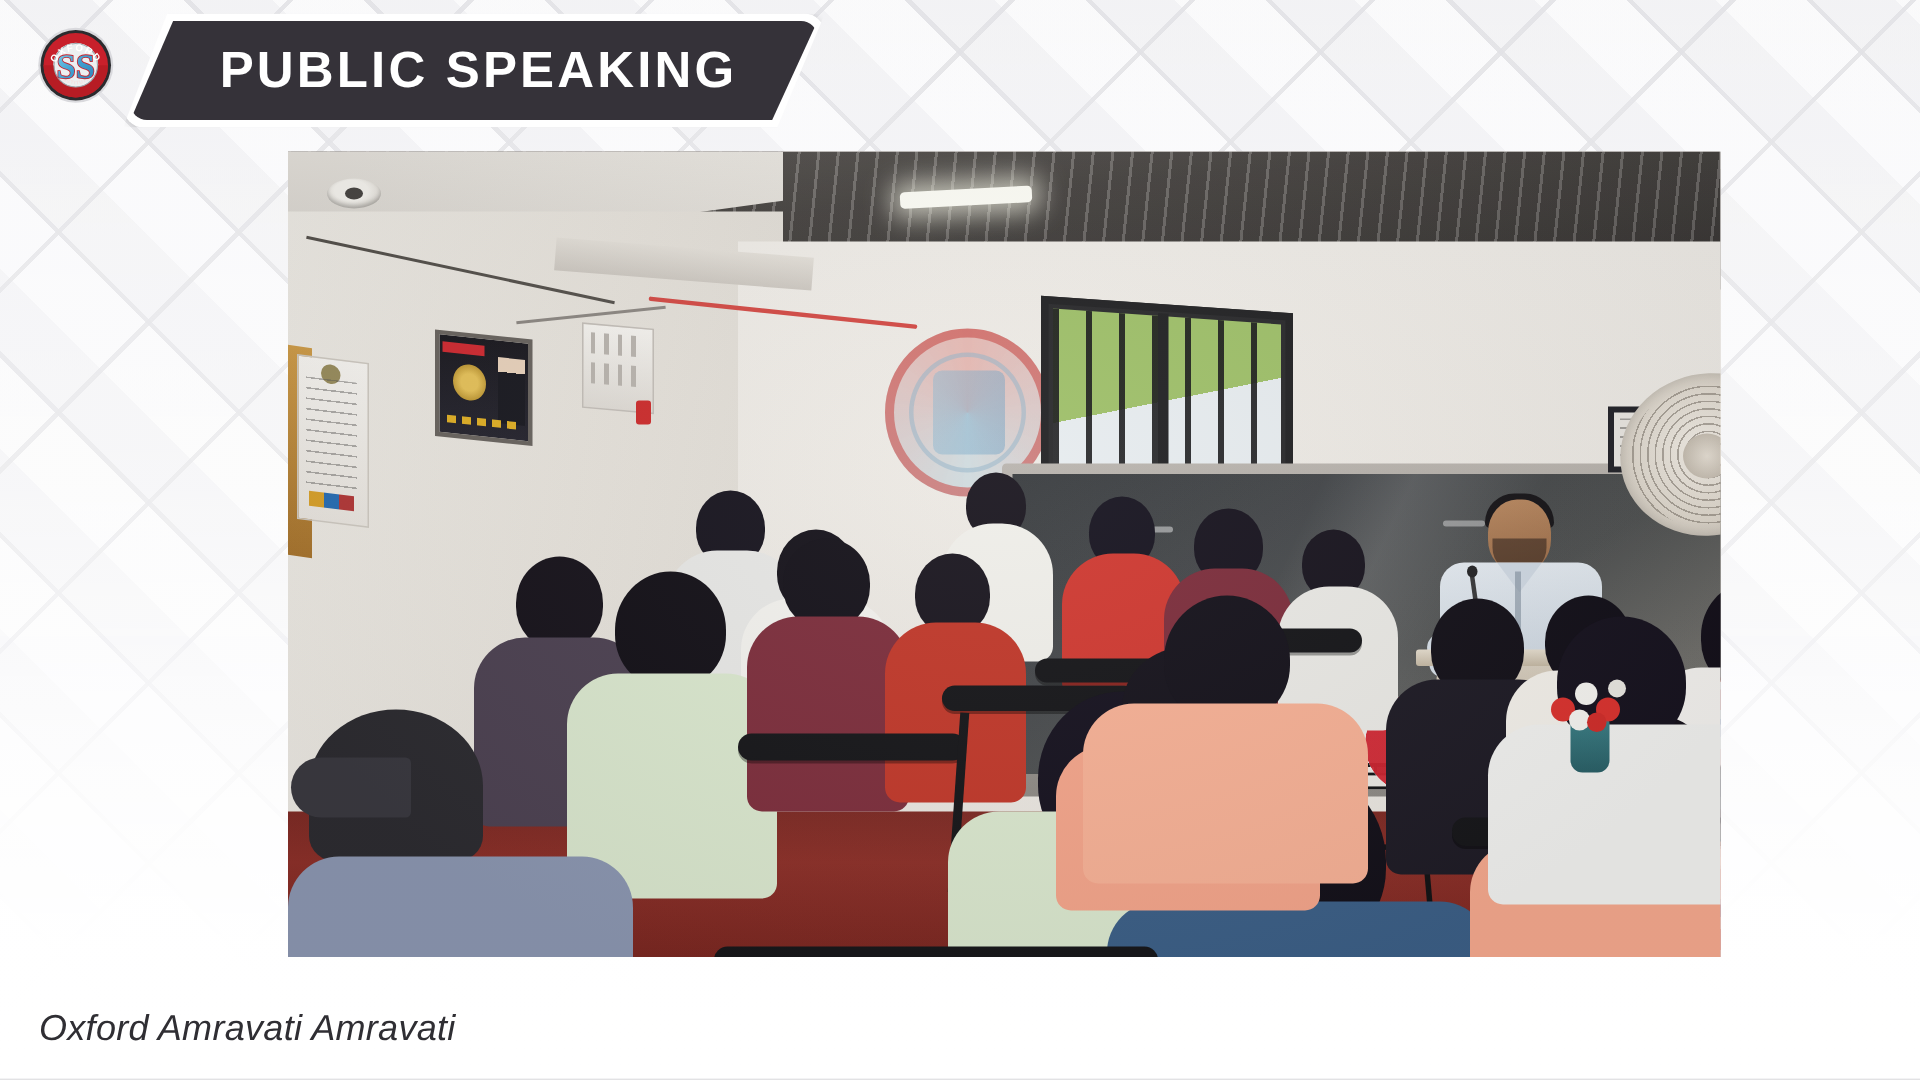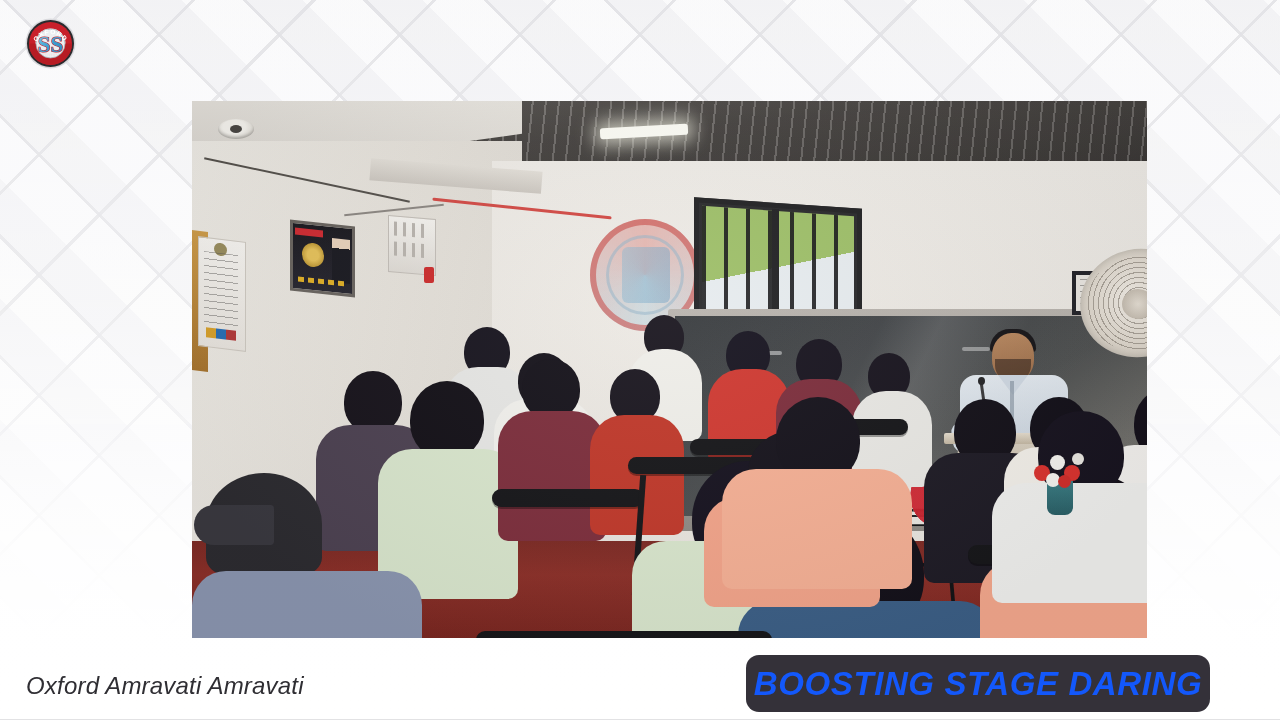--- a/index.html
+++ b/index.html
@@ -485,20 +485,25 @@
       <text font-family="Liberation Sans, sans-serif" font-size="13" font-weight="700" fill="#ffffff" letter-spacing="2">
         <textPath href="#arcTop" startOffset="50%" text-anchor="middle">OXFORD</textPath>
       </text>
       <text font-family="Liberation Sans, sans-serif" font-size="6.5" font-weight="700" fill="#f4dede" letter-spacing="1">
         <textPath href="#arcBot" startOffset="50%" text-anchor="middle">INSTITUTE</textPath>
       </text>
       <text x="51" y="68" text-anchor="middle" font-family="Liberation Serif, serif" font-size="46" font-weight="700" fill="url(#mono)" stroke="#c8202b" stroke-width="2.2" paint-order="stroke">SS</text>
     </svg>
   </div>
 
+  <div class="title-banner">
+    <div class="title-outline"></div>
+    <div class="title-fill"></div>
+    <div class="title-text">PUBLIC  SPEAKING</div>
+  </div>
 
   <div class="photo">
 
     <div class="ceiling"></div>
     <div class="ceiling-planks"></div>
     <div class="ceiling-left"></div>
     <div class="wall-left"></div>
     <div class="wall-back"></div>
 
     <div class="beam"></div>
@@ -713,17 +718,14 @@
       <span class="fl" style="left:26px;top:24px;width:13px;height:13px;background:#cf2e2b;"></span>
       <span class="fl" style="left:40px;top:2px;width:12px;height:12px;background:#e8e6e0;"></span>
     </div>
 
     <div style="position:absolute;inset:0;background:
         radial-gradient(ellipse at 50% 40%, rgba(255,255,255,0.05) 0%, rgba(0,0,0,0.06) 80%);"></div>
   </div>
 
   <div class="footer-caption">Oxford Amravati Amravati</div>
 
-  <div class="footer-banner">
-    <span>BOOSTING STAGE DARING</span>
-  </div>
 
 </div>
 
 </body></html>

